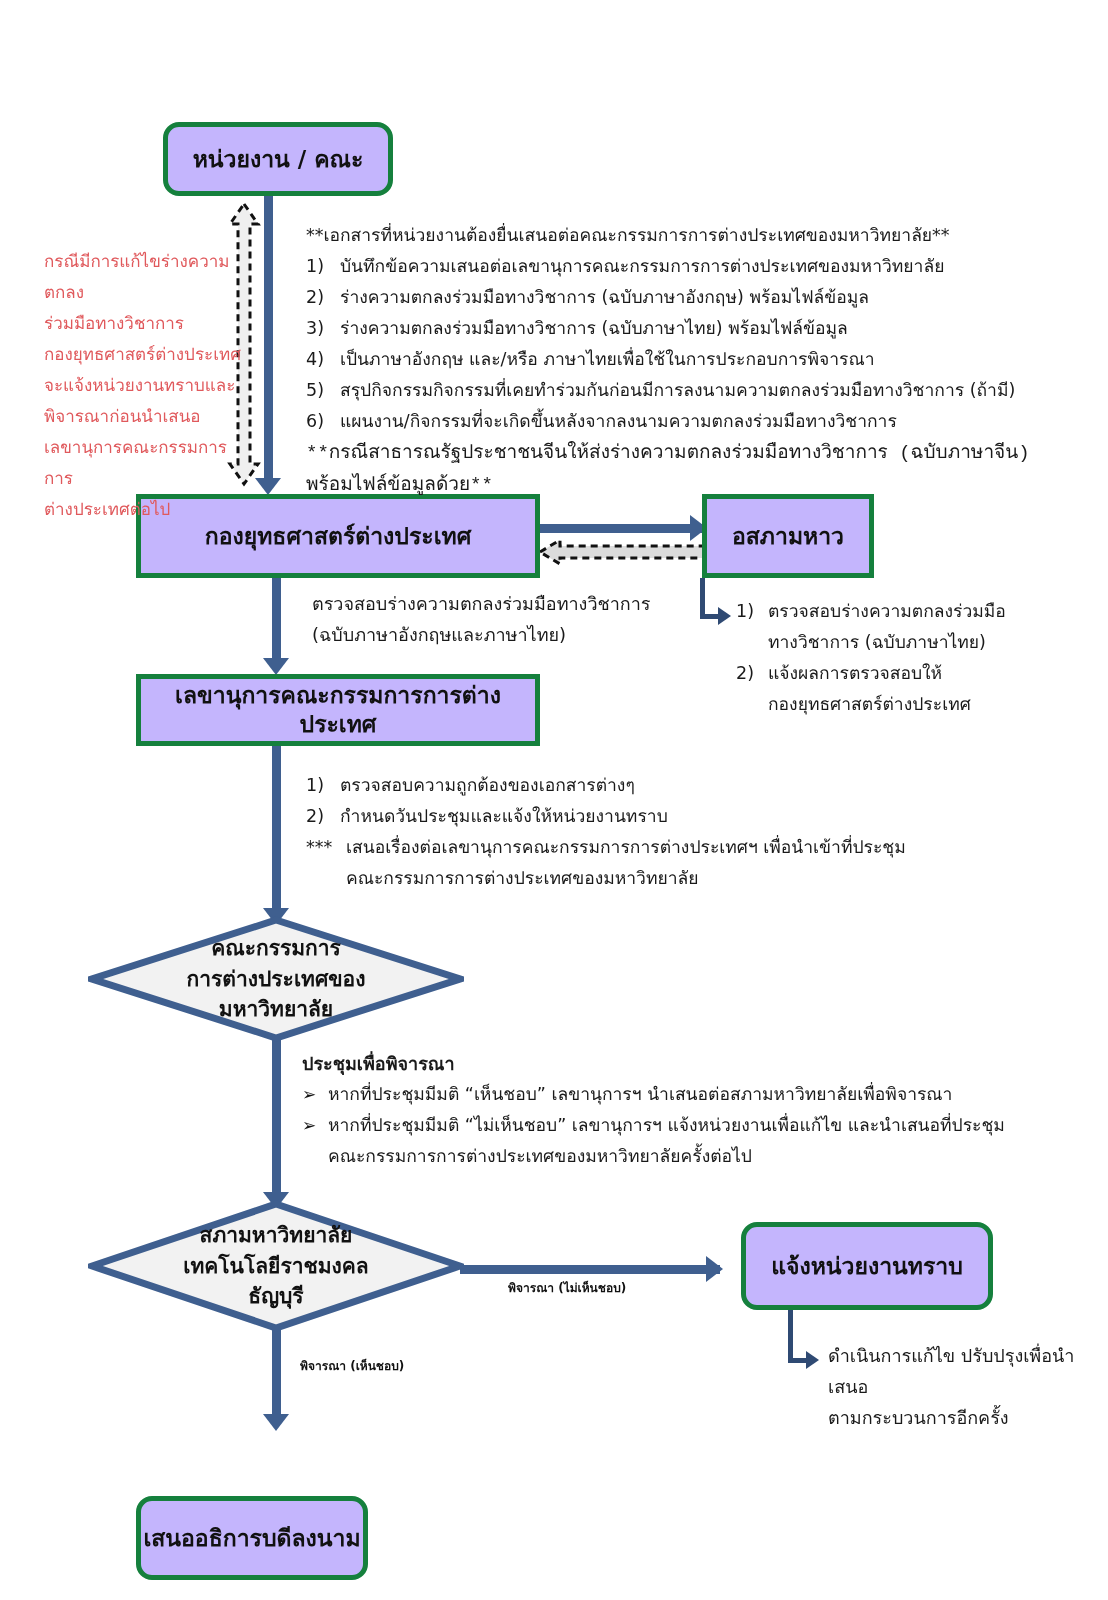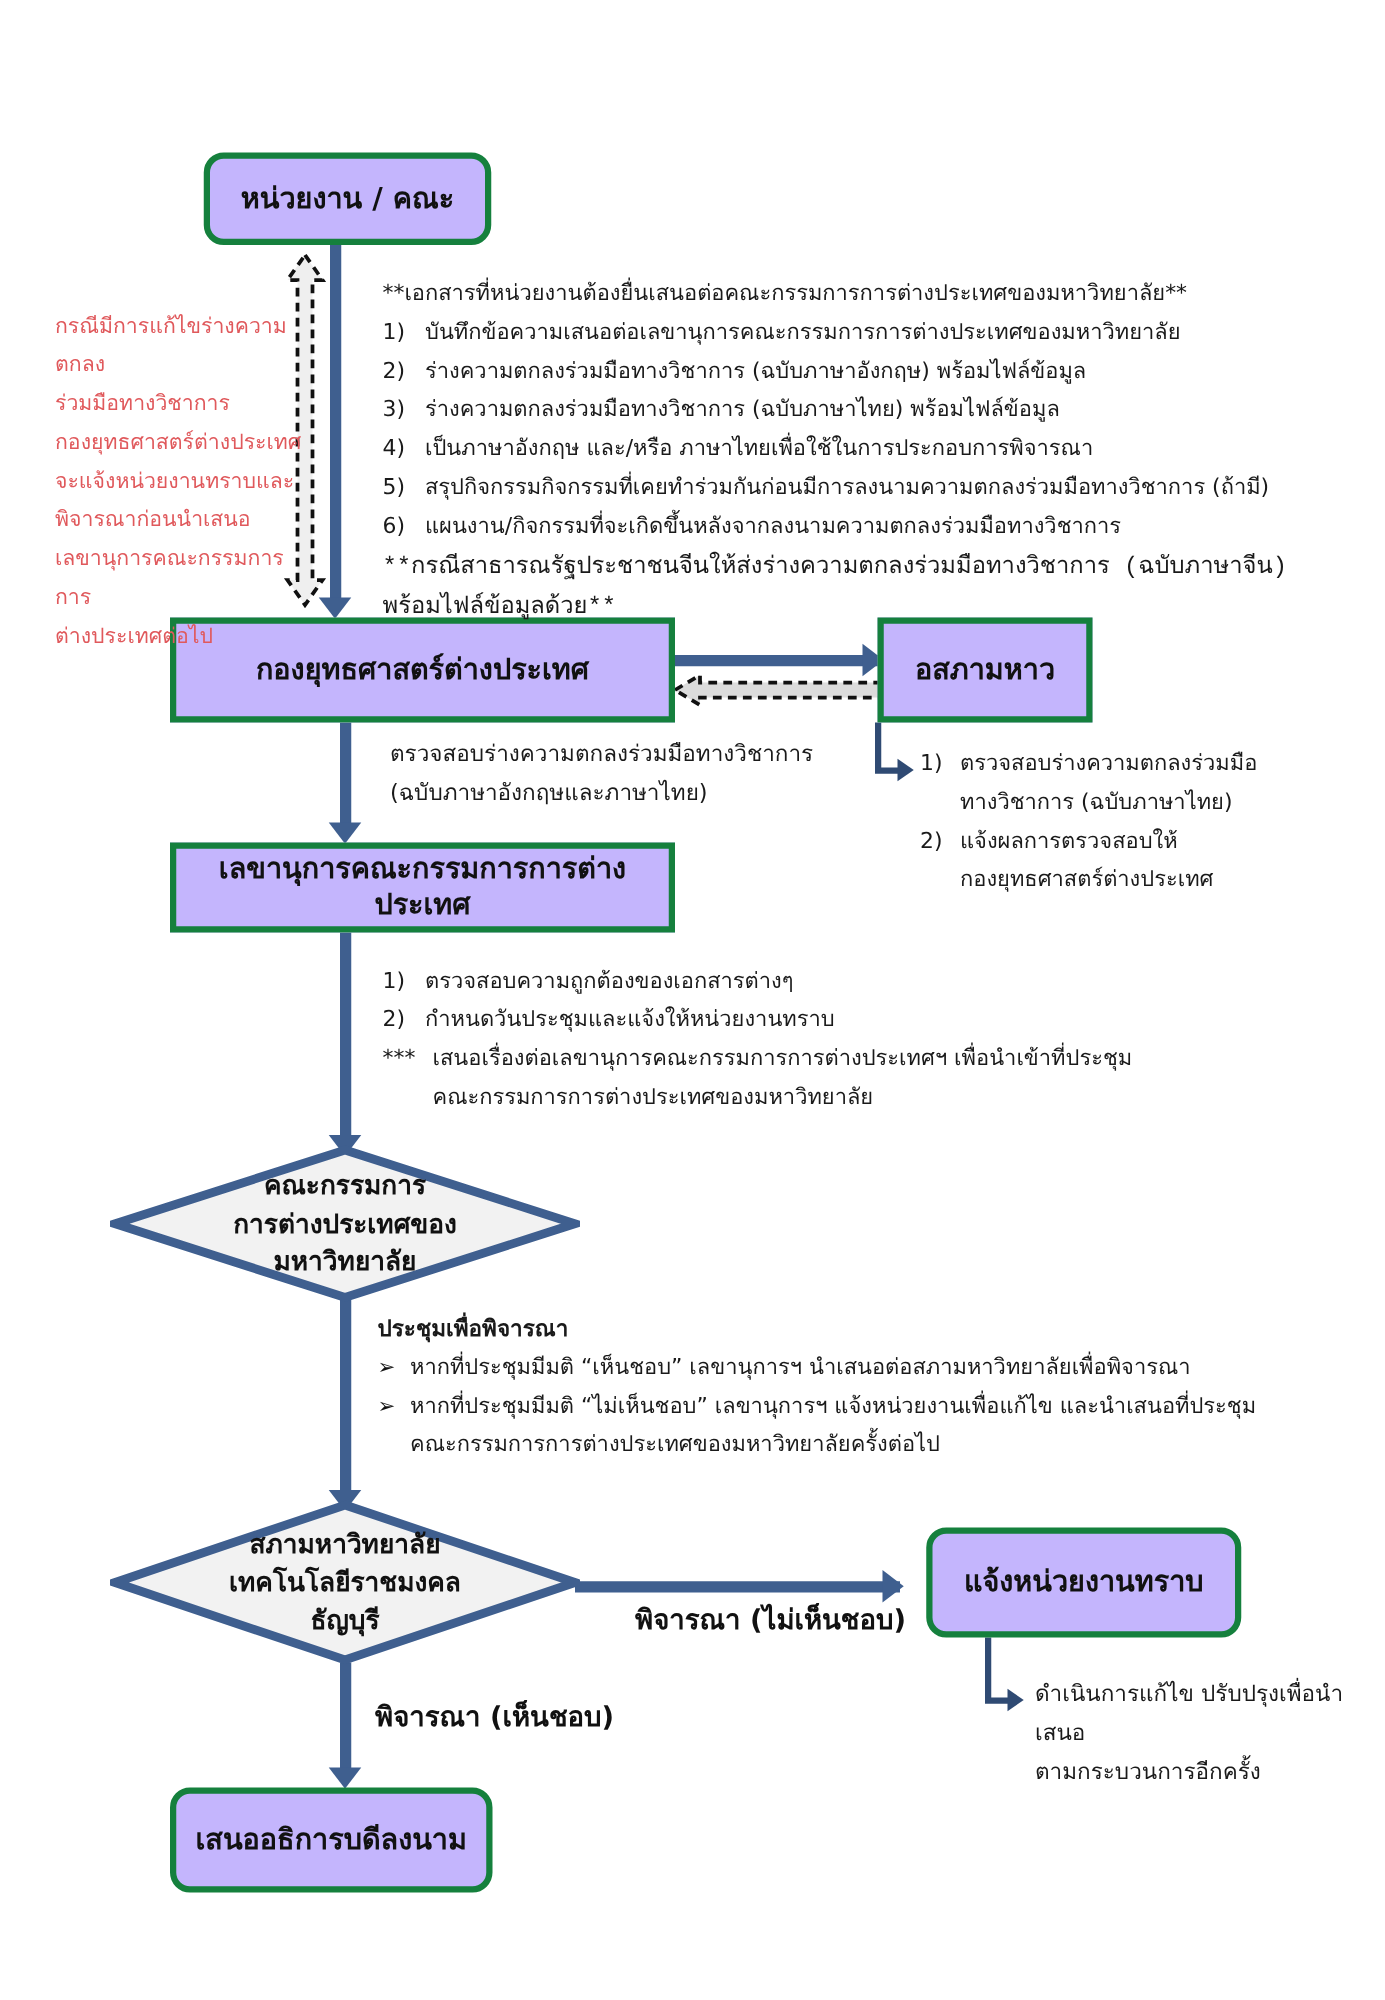--- a/index.html
+++ b/index.html
@@ -100,21 +100,21 @@
     color: #1a1a1a;
   }
   .red {
     position: absolute;
     font-size: 17px;
     line-height: 31px;
     color: #e0595c;
   }
   .lbl {
     position: absolute;
-    font-size: 22px;
+    font-size: 12px;
     font-weight: 700;
     color: #111;
   }
   .sidenote {
     position: absolute;
     font-size: 18px;
     line-height: 31px;
     color: #1a1a1a;
   }
 
@@ -228,21 +228,21 @@
       <span>สภามหาวิทยาลัย</span>
       <span>เทคโนโลยีราชมงคล</span>
       <span>ธัญบุรี</span>
     </div>
   </div>
 
   <div class="node rounded" style="left:722px; top:1222px; width:252px; height:88px;margin-left:19px;">
     <span>แจ้งหน่วยงานทราบ</span>
   </div>
 
-  <div class="node rounded" style="left:136px; top:1430px; width:258px; height:84px;">
+  <div class="node rounded" style="left:136px; top:1496px; width:232px; height:84px;">
     <span>เสนออธิการบดีลงนาม</span>
   </div>
 
   <div class="red" style="left:44px; top:246px; width:200px;">
     <div>กรณีมีการแก้ไขร่างความตกลง</div>
     <div>ร่วมมือทางวิชาการ</div>
     <div>กองยุทธศาสตร์ต่างประเทศ</div>
     <div>จะแจ้งหน่วยงานทราบและ</div>
     <div>พิจารณาก่อนนำเสนอ</div>
     <div>เลขานุการคณะกรรมการการ</div>

